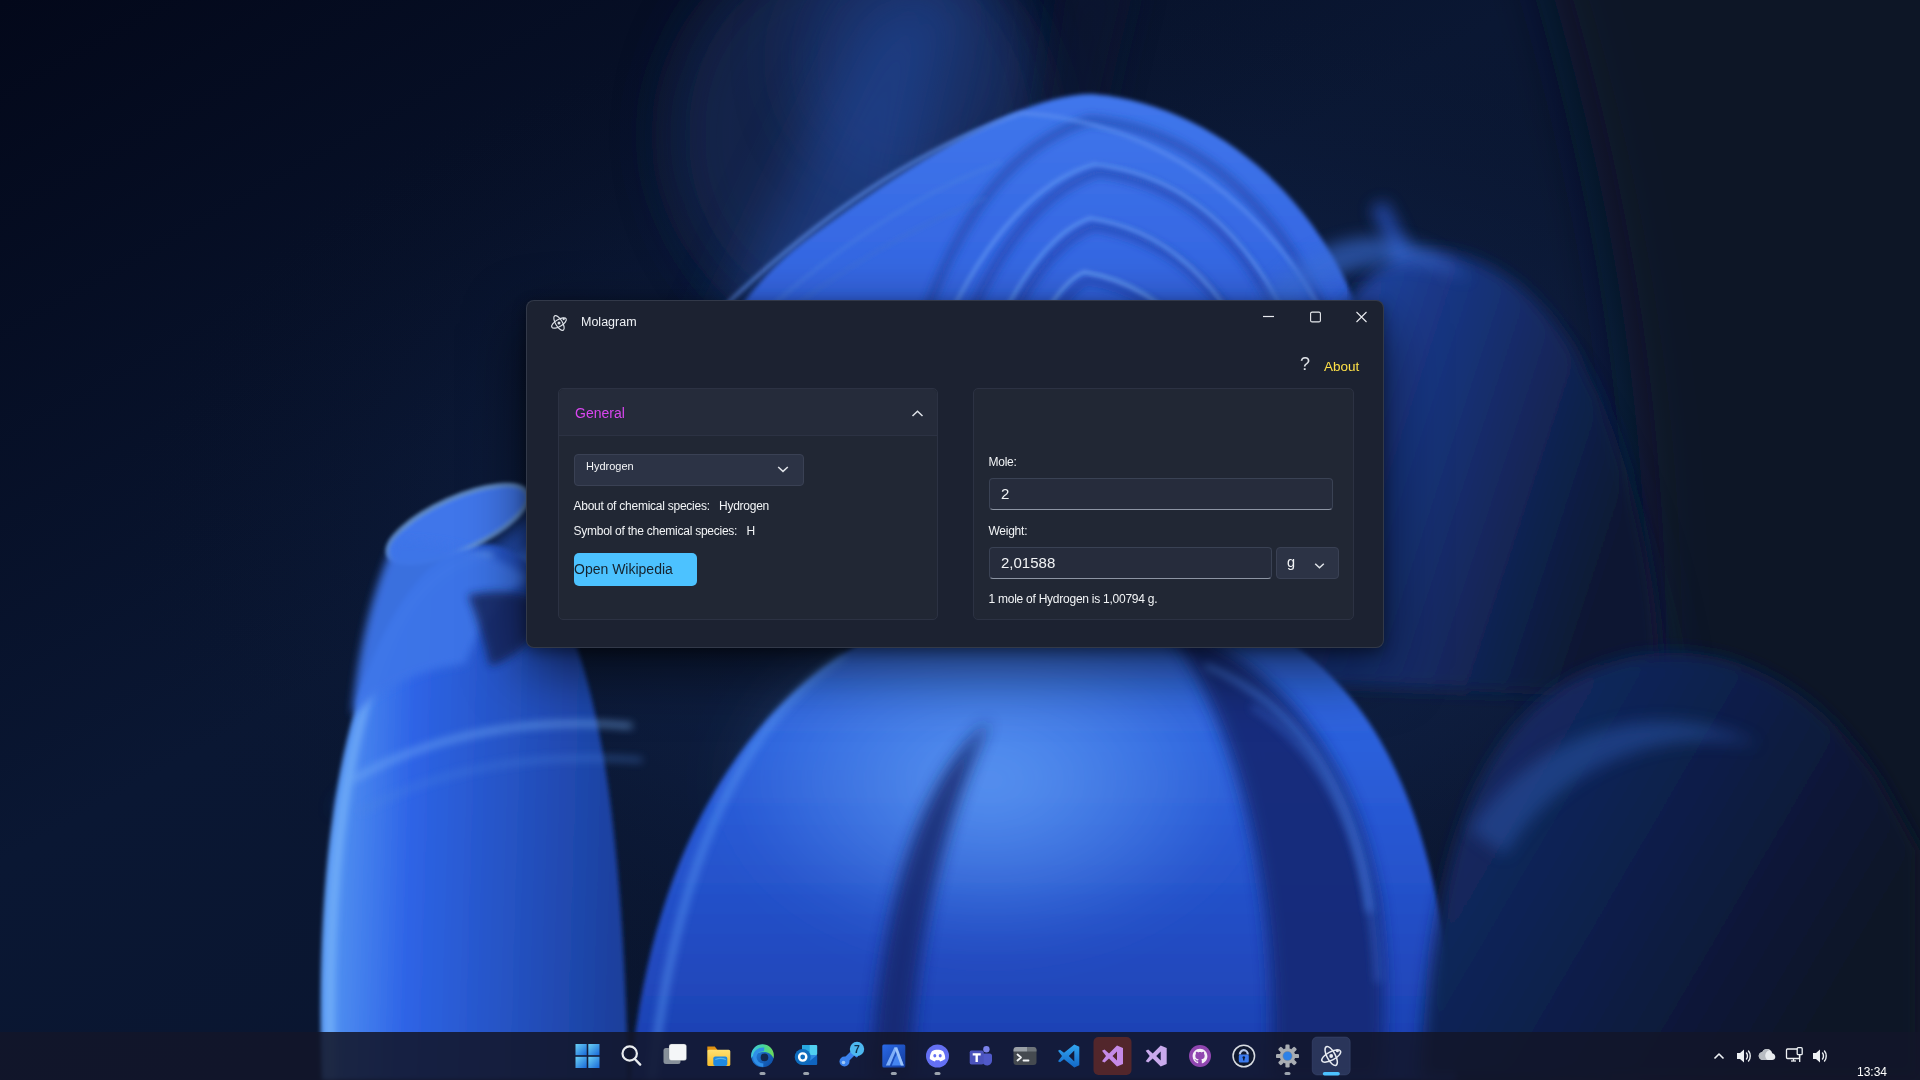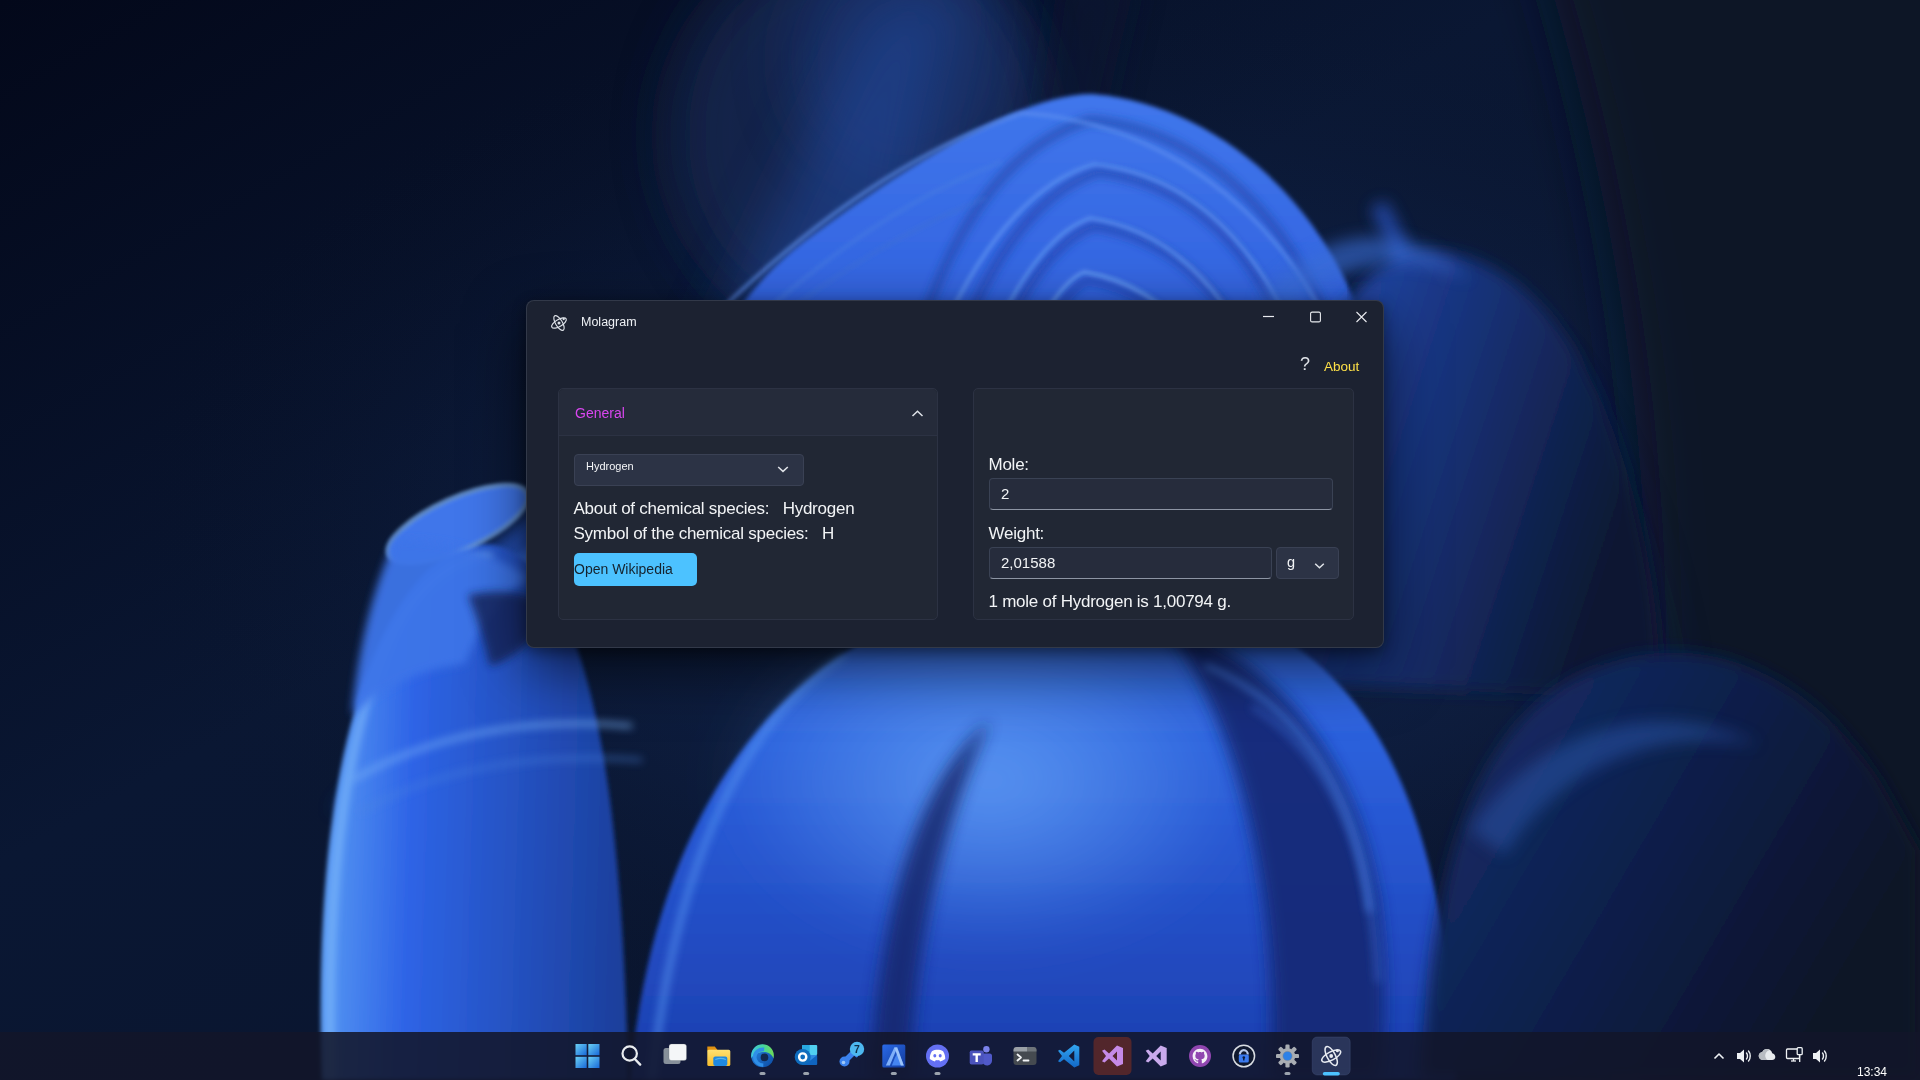--- a/index.html
+++ b/index.html
@@ -20,21 +20,21 @@
 #panelL{left:31px;}
 #panelR{left:446px;width:381px;}
 .phead{position:absolute;left:0;top:0;right:0;height:47px;background:#252b3a;border-bottom:1px solid #2c3243;border-radius:5px 5px 0 0;}
 .phead .htxt{position:absolute;left:16px;top:15.5px;font-size:14px;color:#d946ef;}
 .phead svg{position:absolute;right:13px;top:19.5px;}
 
 .dd{position:absolute;background:#2c3345;border:1px solid #3a4154;border-radius:4px;}
 #ddHydrogen{left:15px;top:65px;width:230px;height:32px;}
 #ddHydrogen .dtxt{position:absolute;left:11px;top:5px;font-size:11px;color:#f5f6f8;}
 #ddHydrogen svg{position:absolute;right:14px;top:9.5px;}
-.lline{position:absolute;left:14.5px;font-size:17px;color:#f2f4f6;white-space:pre;letter-spacing:-0.25px;}
+.lline{position:absolute;left:14.5px;font-size:12px;color:#f2f4f6;white-space:pre;letter-spacing:-0.25px;}
 #nameline{top:109.5px;}
 #symline{top:134.5px;}
 #wikibtn{position:absolute;left:15px;top:164px;width:123px;height:33px;background:#4cc2ff;border-radius:5px;
 color:#15232e;font-size:14px;line-height:32px;}
 
 #moleLbl{top:65.5px;}
 #weightLbl{top:134.5px;}
 .tbox{position:absolute;background:#262c3c;border:1px solid #3a4254;border-bottom:1px solid #8d95a4;border-radius:4px;color:#f2f4f6;font-size:15px;}
 #moleBox{left:15px;top:89px;width:344px;height:32px;}
 #weightBox{left:15px;top:158px;width:283px;height:32px;}

